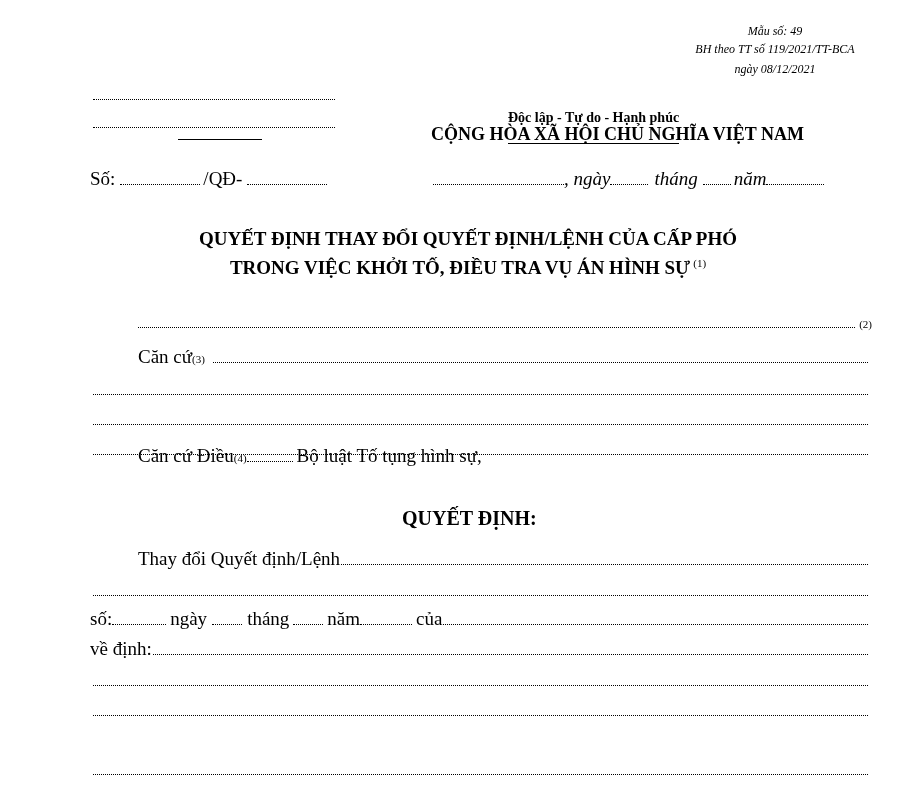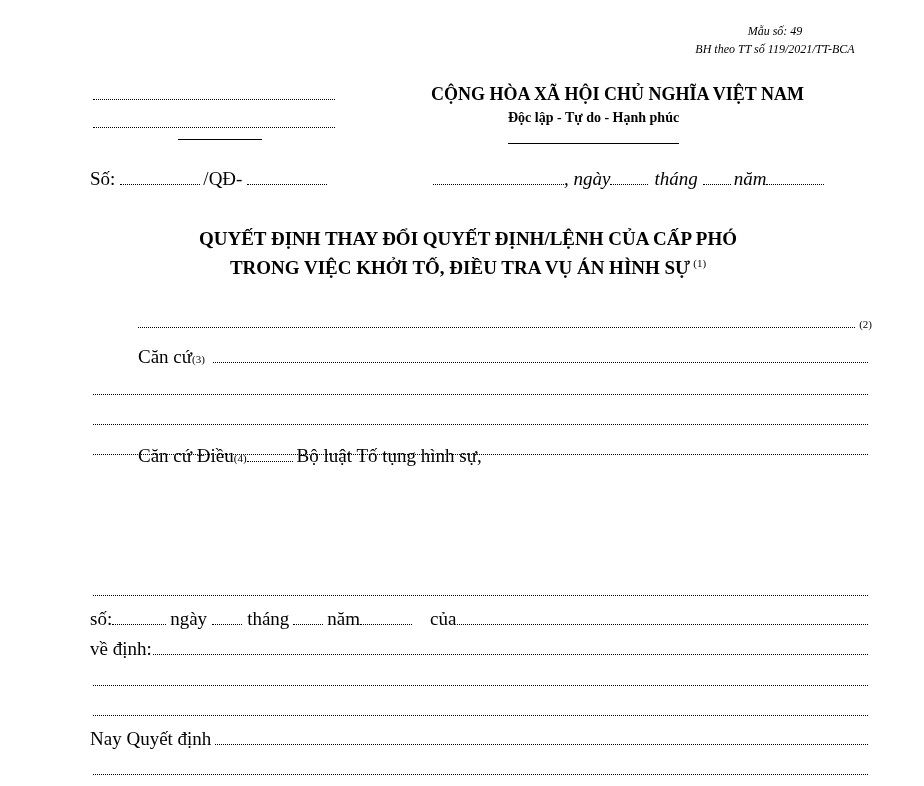--- a/index.html
+++ b/index.html
@@ -18,41 +18,42 @@
     .dline {
       display: inline-block;
       border-bottom: 1px dotted #000;
       height: 1px;
       vertical-align: baseline;
     }
     .form-no {
       font-style: italic; font-size: 12px; text-align: center;
       line-height: 19px;
     }
-    .nat-title { font-weight: bold; font-size: 18px; }
+    .nat-title { font-weight: bold; font-size: 18px; margin-top: 40px; }
     .nat-motto {
       font-weight: bold; font-size: 14px;
       border-bottom: 1.5px solid #000; padding-bottom: 17px;
     }
     .solid-short { position: absolute; border-bottom: 1.5px solid #000; }
     .body-text { font-size: 19px; }
     .italic { font-style: italic; text-align: center; }
     .doc-title { font-weight: bold; font-size: 19px; text-align: center; width: 924px; left: 0; }
     sup { font-size: 11px; vertical-align: 7px; line-height: 0; }
     .row { position: absolute; display: flex; align-items: baseline; white-space: nowrap; }
     .fill { flex: 1; border-bottom: 1px dotted #000; height: 1px; margin-left: 1px; }
   </style>
 </head>
 <body>
 
 <div class="page">
 
   <div class="abs form-no" style="left:660px; top:22px; width:230px;">
     <div>Mẫu số: 49</div>
     <div style="margin-top:-1px;">BH theo TT số 119/2021/TT-BCA</div>
+    <div style="margin-top:1px;">ngày 08/12/2021</div>
   </div>
 
   <div class="dots" style="left:93px; top:99px; width:242px;"></div>
   <div class="dots" style="left:93px; top:127px; width:242px;"></div>
   <div class="solid-short" style="left:178px; top:139px; width:84px;"></div>
 
   <div class="abs nat-title" style="left:431px; top:84px;">CỘNG HÒA XÃ HỘI CHỦ NGHĨA VIỆT NAM</div>
   <div class="abs nat-motto" style="left:508px; top:110px;">Độc lập - Tự do - Hạnh phúc</div>
 
   <div class="row body-text" style="left:90px; top:168px; width:260px;">
@@ -92,42 +93,43 @@
   <div class="dots" style="left:93px; top:424px; width:775px;"></div>
   <div class="dots" style="left:93px; top:454px; width:775px;"></div>
 
   <div class="row body-text" style="left:138px; top:445px;">
     <span>Căn cứ Điều</span>
       <sup>(4)</sup>
     <span class="dline" style="width:46px;"></span>
     <span style="margin-left:4px;">Bộ luật Tố tụng hình sự,</span>
   </div>
 
+  <div class="abs" style="left:402px; top:507px; font-weight:bold; font-size:20px;">QUYẾT ĐỊNH:</div>
 
+  <div class="row body-text" style="left:138px; top:548px; width:730px;">
+    <span>Thay đổi Quyết định/Lệnh</span>
+    <span class="fill"></span>
+  </div>
   <div class="dots" style="left:93px; top:595px; width:775px;"></div>
 
   <div class="row body-text" style="left:90px; top:608px; width:778px;">
     <span>số:</span>
     <span class="dline" style="width:54px;"></span>
     <span style="margin-left:4px;">ngày</span>
     <span class="dline" style="width:30px; margin-left:5px;"></span>
     <span style="margin-left:5px;">tháng</span>
     <span class="dline" style="width:30px; margin-left:4px;"></span>
     <span style="margin-left:4px;">năm</span>
     <span class="dline" style="width:52px;"></span>
-    <span style="margin-left:18px;">của</span>
+    <span style="margin-left:4px;">của</span>
     <span class="fill"></span>
   </div>
 
   <div class="row body-text" style="left:90px; top:638px; width:778px;">
     <span>về định:</span>
     <span class="fill"></span>
   </div>
   <div class="dots" style="left:93px; top:685px; width:775px;"></div>
   <div class="dots" style="left:93px; top:715px; width:775px;"></div>
 
-  <div class="row body-text" style="left:90px; top:728px; width:778px;">
-    <span>Nay Quyết định</span>
-    <span class="fill" style="margin-left:4px;"></span>
-  </div>
   <div class="dots" style="left:93px; top:774px; width:775px;"></div>
 
 </div>
 
 </body></html>

